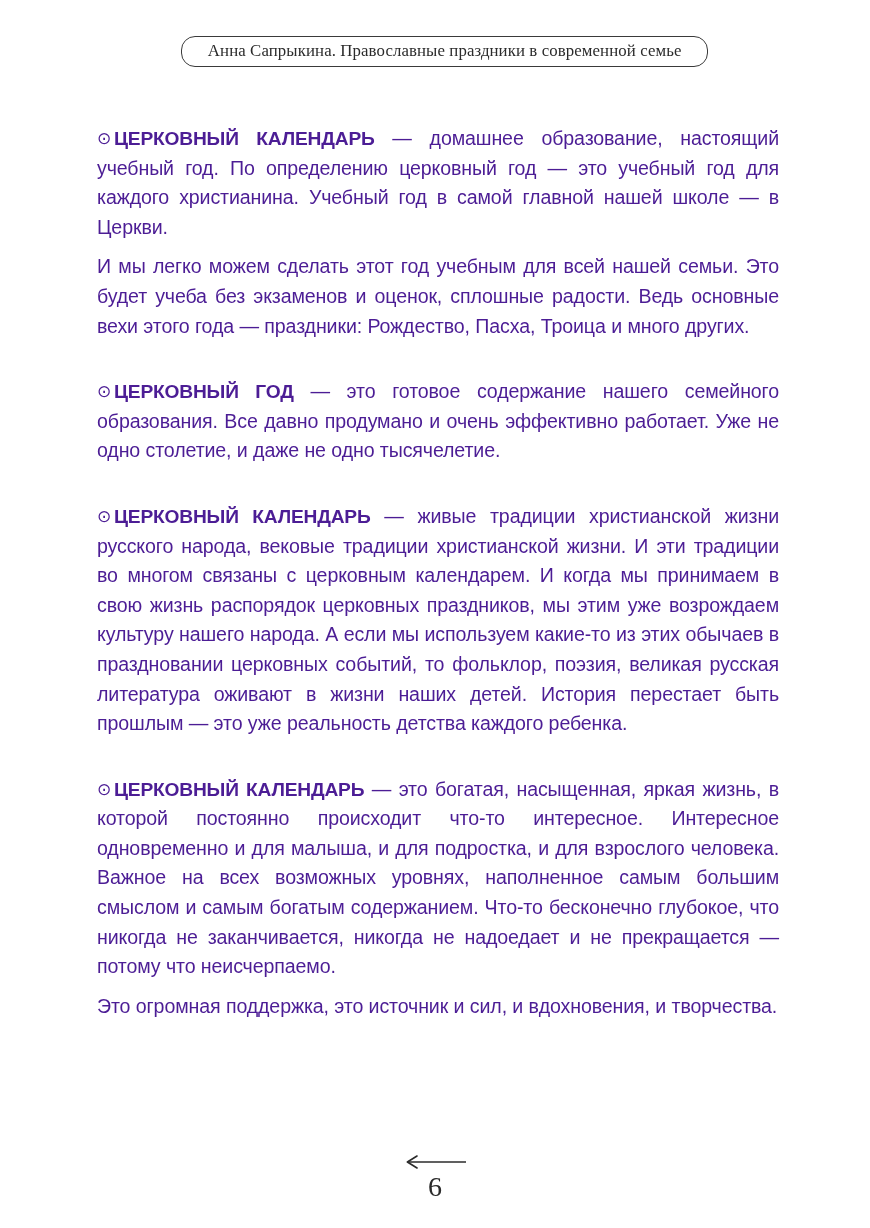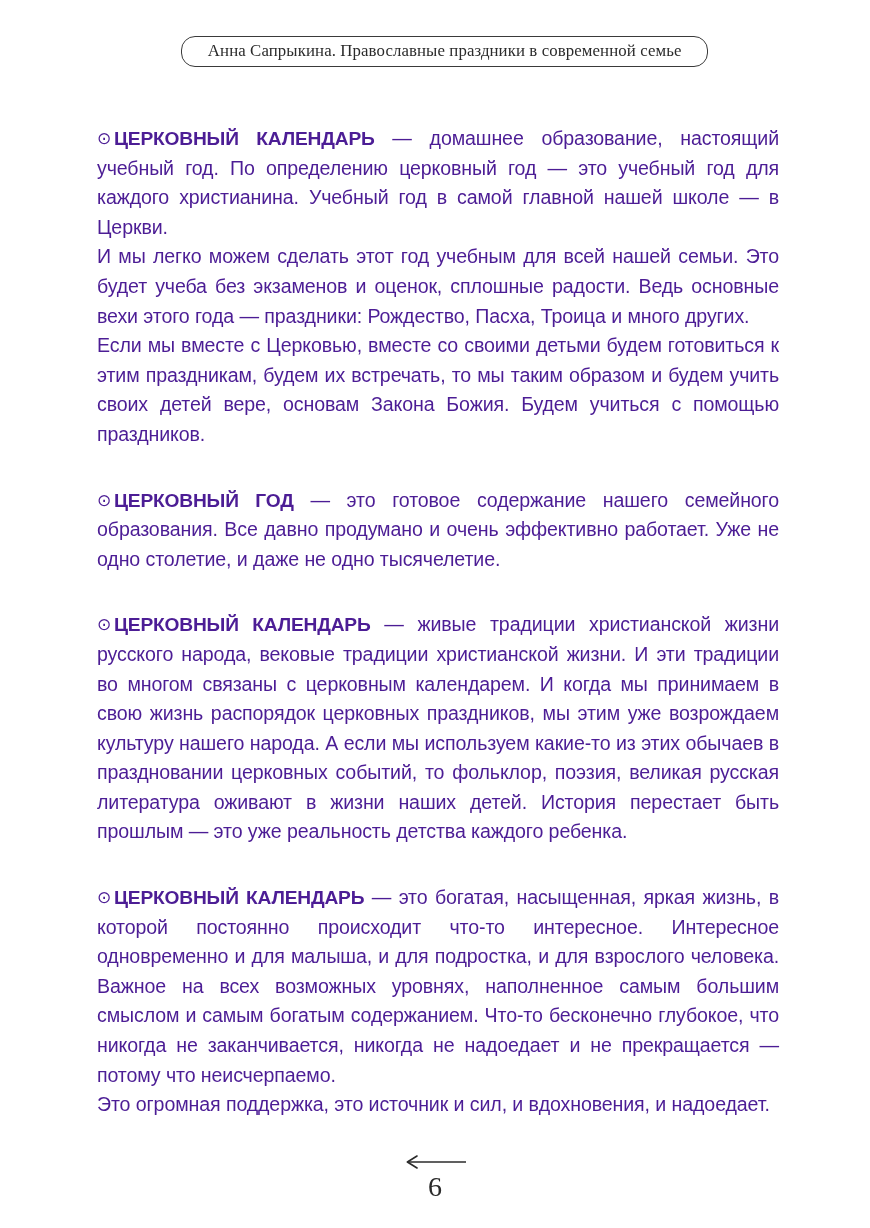--- a/index.html
+++ b/index.html
@@ -57,21 +57,21 @@
     margin: 0;
     font-size: 19.6px;
     line-height: 29.6px;
     text-align: justify;
     text-justify: inter-word;
     letter-spacing: -0.12px;
     word-spacing: 0.1px;
     color: #4c1d95;
     hyphens: manual;
   }
-  .para + .para { margin-top: 0; }
+  .para + .para { margin-top: 10px; }
 
   
   .para.block-start { margin-top: 36px; }
 
   .lead {
     font-weight: bold;
     letter-spacing: -0.2px;
     font-size: 19.2px;
   }
   .bullet-icon {
@@ -115,40 +115,37 @@
 
 <div class="page-body">
 
   <p class="para">
     <span class="lead"><span class="bullet-icon">⊙</span><span>ЦЕРКОВНЫЙ КАЛЕНДАРЬ</span></span>
     <span>— домашнее образование, настоящий учебный год. По определению церковный год — это учебный год для каждого христианина. Учебный год в самой главной нашей школе — в Церкви.</span>
   </p>
   <p class="para">
     <span>И мы легко можем сделать этот год учебным для всей нашей семьи. Это будет учеба без экзаменов и оценок, сплошные радости. Ведь основные вехи этого года — праздники: Рождество, Пасха, Троица и много других.</span>
   </p>
-  <p class="para">
-    <span>Если мы вместе с Церковью, вместе со своими детьми будем готовиться к этим праздникам, будем их встречать, то мы таким образом и будем учить своих детей вере, основам Закона Божия. Будем учиться с помощью праздников.</span>
-  </p>
 
   <p class="para block-start">
     <span class="lead"><span class="bullet-icon">⊙</span><span>ЦЕРКОВНЫЙ ГОД</span></span>
     <span>— это готовое содержание нашего семейного образования. Все давно продумано и очень эффективно работает. Уже не одно столетие, и даже не одно тысячелетие.</span>
   </p>
 
   <p class="para block-start">
     <span class="lead"><span class="bullet-icon">⊙</span><span>ЦЕРКОВНЫЙ КАЛЕНДАРЬ</span></span>
     <span>— живые традиции христианской жизни русского народа, вековые традиции христианской жизни. И эти традиции во многом связаны с церковным календарем. И когда мы принимаем в свою жизнь распорядок церковных праздников, мы этим уже возрождаем культуру нашего народа. А если мы используем какие-то из этих обычаев в праздновании церковных событий, то фольклор, поэзия, великая русская литература оживают в жизни наших детей. История перестает быть прошлым — это уже реальность детства каждого ребенка.</span>
   </p>
 
   <p class="para block-start">
     <span class="lead"><span class="bullet-icon">⊙</span><span>ЦЕРКОВНЫЙ КАЛЕНДАРЬ</span></span>
     <span>— это богатая, насыщенная, яркая жизнь, в которой постоянно происходит что-то интересное. Интересное одновременно и для малыша, и для подростка, и для взрослого человека. Важное на всех возможных уровнях, наполненное самым большим смыслом и самым богатым содержанием. Что-то бесконечно глубокое, что никогда не заканчивается, никогда не надоедает и не прекращается — потому что неисчерпаемо.</span>
   </p>
   <p class="para">
-    <span>Это огромная поддержка, это источник и сил, и вдохновения, и надоедает.</span>
+    <span>Это огромная поддержка, это источник и сил, и вдохновения, и творчества.</span>
   </p>
 
 </div>
 
 <div class="page-footer">
   <svg class="footer-arrow" viewBox="0 0 62 16" aria-hidden="true">
     <line x1="4" y1="7" x2="62" y2="7" stroke="#2b2b2b" stroke-width="1.6"></line>
     <polyline points="13,1 3.4,7 13,13" fill="none" stroke="#2b2b2b" stroke-width="1.6" stroke-linecap="round" stroke-linejoin="round"></polyline>
   </svg>
   <span class="folio">6</span>

